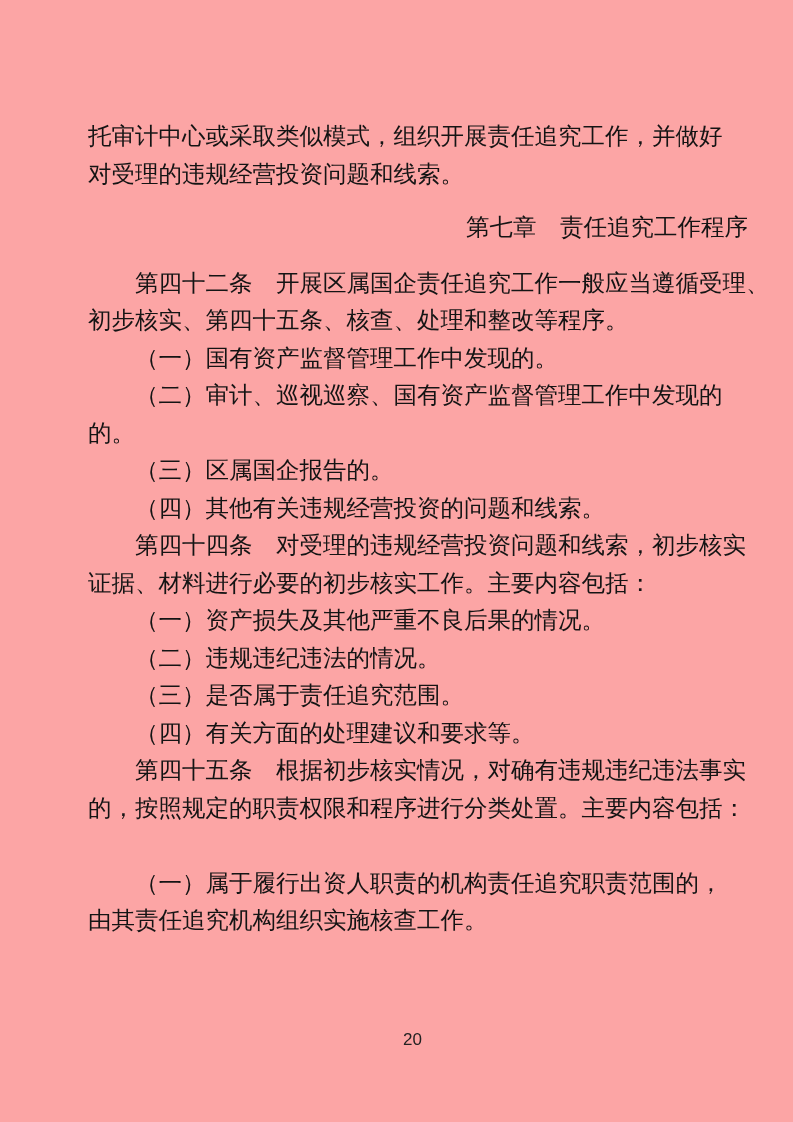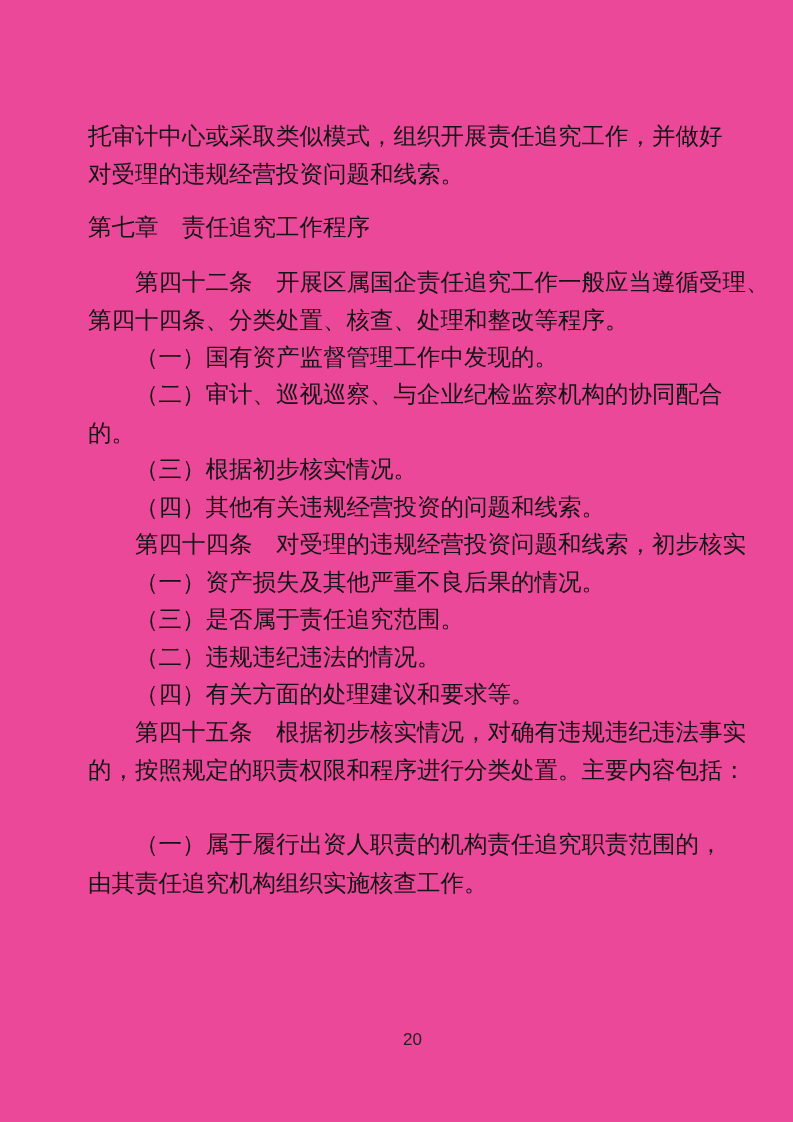--- a/index.html
+++ b/index.html
@@ -4,21 +4,21 @@
 <style>
   html, body {
     margin: 0;
     padding: 0;
     background: #ffffff;
   }
   .page {
     position: relative;
     width: 793px;
     height: 1122px;
-    background: #ec4899;
+    background: #fca5a5;
     overflow: hidden;
     font-family: "Liberation Sans", sans-serif;
     color: #141414;
   }
   .content {
     position: absolute;
     left: 88px;
     top: 118px;
     width: 660px;
     font-size: 23.5px;
@@ -26,25 +26,24 @@
   }
   .para {
     margin: 0;
   }
   .para .line {
     height: 37.5px;
     white-space: nowrap;
   }
   .para .line.indent {
     padding-left: 47px;
-    font-family: Liberation Mono, monospace;
   }
   .para.heading {
     margin: 16px 0 18px 0;
-    text-align: left;
+    text-align: right;
   }
   .para.blank {
     height: 37.5px;
   }
   .page-number {
     position: absolute;
     top: 1030px;
     left: 16px;
     width: 100%;
     text-align: center;
@@ -60,46 +59,47 @@
   <div class="content" id="content">
       <div class="para body">
         <div class="line">托审计中心或采取类似模式，组织开展责任追究工作，并做好</div>
         <div class="line">对受理的违规经营投资问题和线索。</div>
       </div>
       <div class="para heading">
         <div class="line">第七章　责任追究工作程序</div>
       </div>
       <div class="para body">
         <div class="line indent">第四十二条　开展区属国企责任追究工作一般应当遵循受理、</div>
-        <div class="line">第四十四条、分类处置、核查、处理和整改等程序。</div>
+        <div class="line">初步核实、第四十五条、核查、处理和整改等程序。</div>
       </div>
       <div class="para body">
         <div class="line indent">（一）国有资产监督管理工作中发现的。</div>
       </div>
       <div class="para body">
-        <div class="line indent">（二）审计、巡视巡察、与企业纪检监察机构的协同配合</div>
+        <div class="line indent">（二）审计、巡视巡察、国有资产监督管理工作中发现的</div>
         <div class="line">的。</div>
       </div>
       <div class="para body">
-        <div class="line indent">（三）根据初步核实情况。</div>
+        <div class="line indent">（三）区属国企报告的。</div>
       </div>
       <div class="para body">
         <div class="line indent">（四）其他有关违规经营投资的问题和线索。</div>
       </div>
       <div class="para body">
         <div class="line indent">第四十四条　对受理的违规经营投资问题和线索，初步核实</div>
+        <div class="line">证据、材料进行必要的初步核实工作。主要内容包括：</div>
       </div>
       <div class="para body">
         <div class="line indent">（一）资产损失及其他严重不良后果的情况。</div>
       </div>
       <div class="para body">
-        <div class="line indent">（三）是否属于责任追究范围。</div>
+        <div class="line indent">（二）违规违纪违法的情况。</div>
       </div>
       <div class="para body">
-        <div class="line indent">（二）违规违纪违法的情况。</div>
+        <div class="line indent">（三）是否属于责任追究范围。</div>
       </div>
       <div class="para body">
         <div class="line indent">（四）有关方面的处理建议和要求等。</div>
       </div>
       <div class="para body">
         <div class="line indent">第四十五条　根据初步核实情况，对确有违规违纪违法事实</div>
         <div class="line">的，按照规定的职责权限和程序进行分类处置。主要内容包括：</div>
       </div>
       <div class="para blank"></div>
       <div class="para body">

